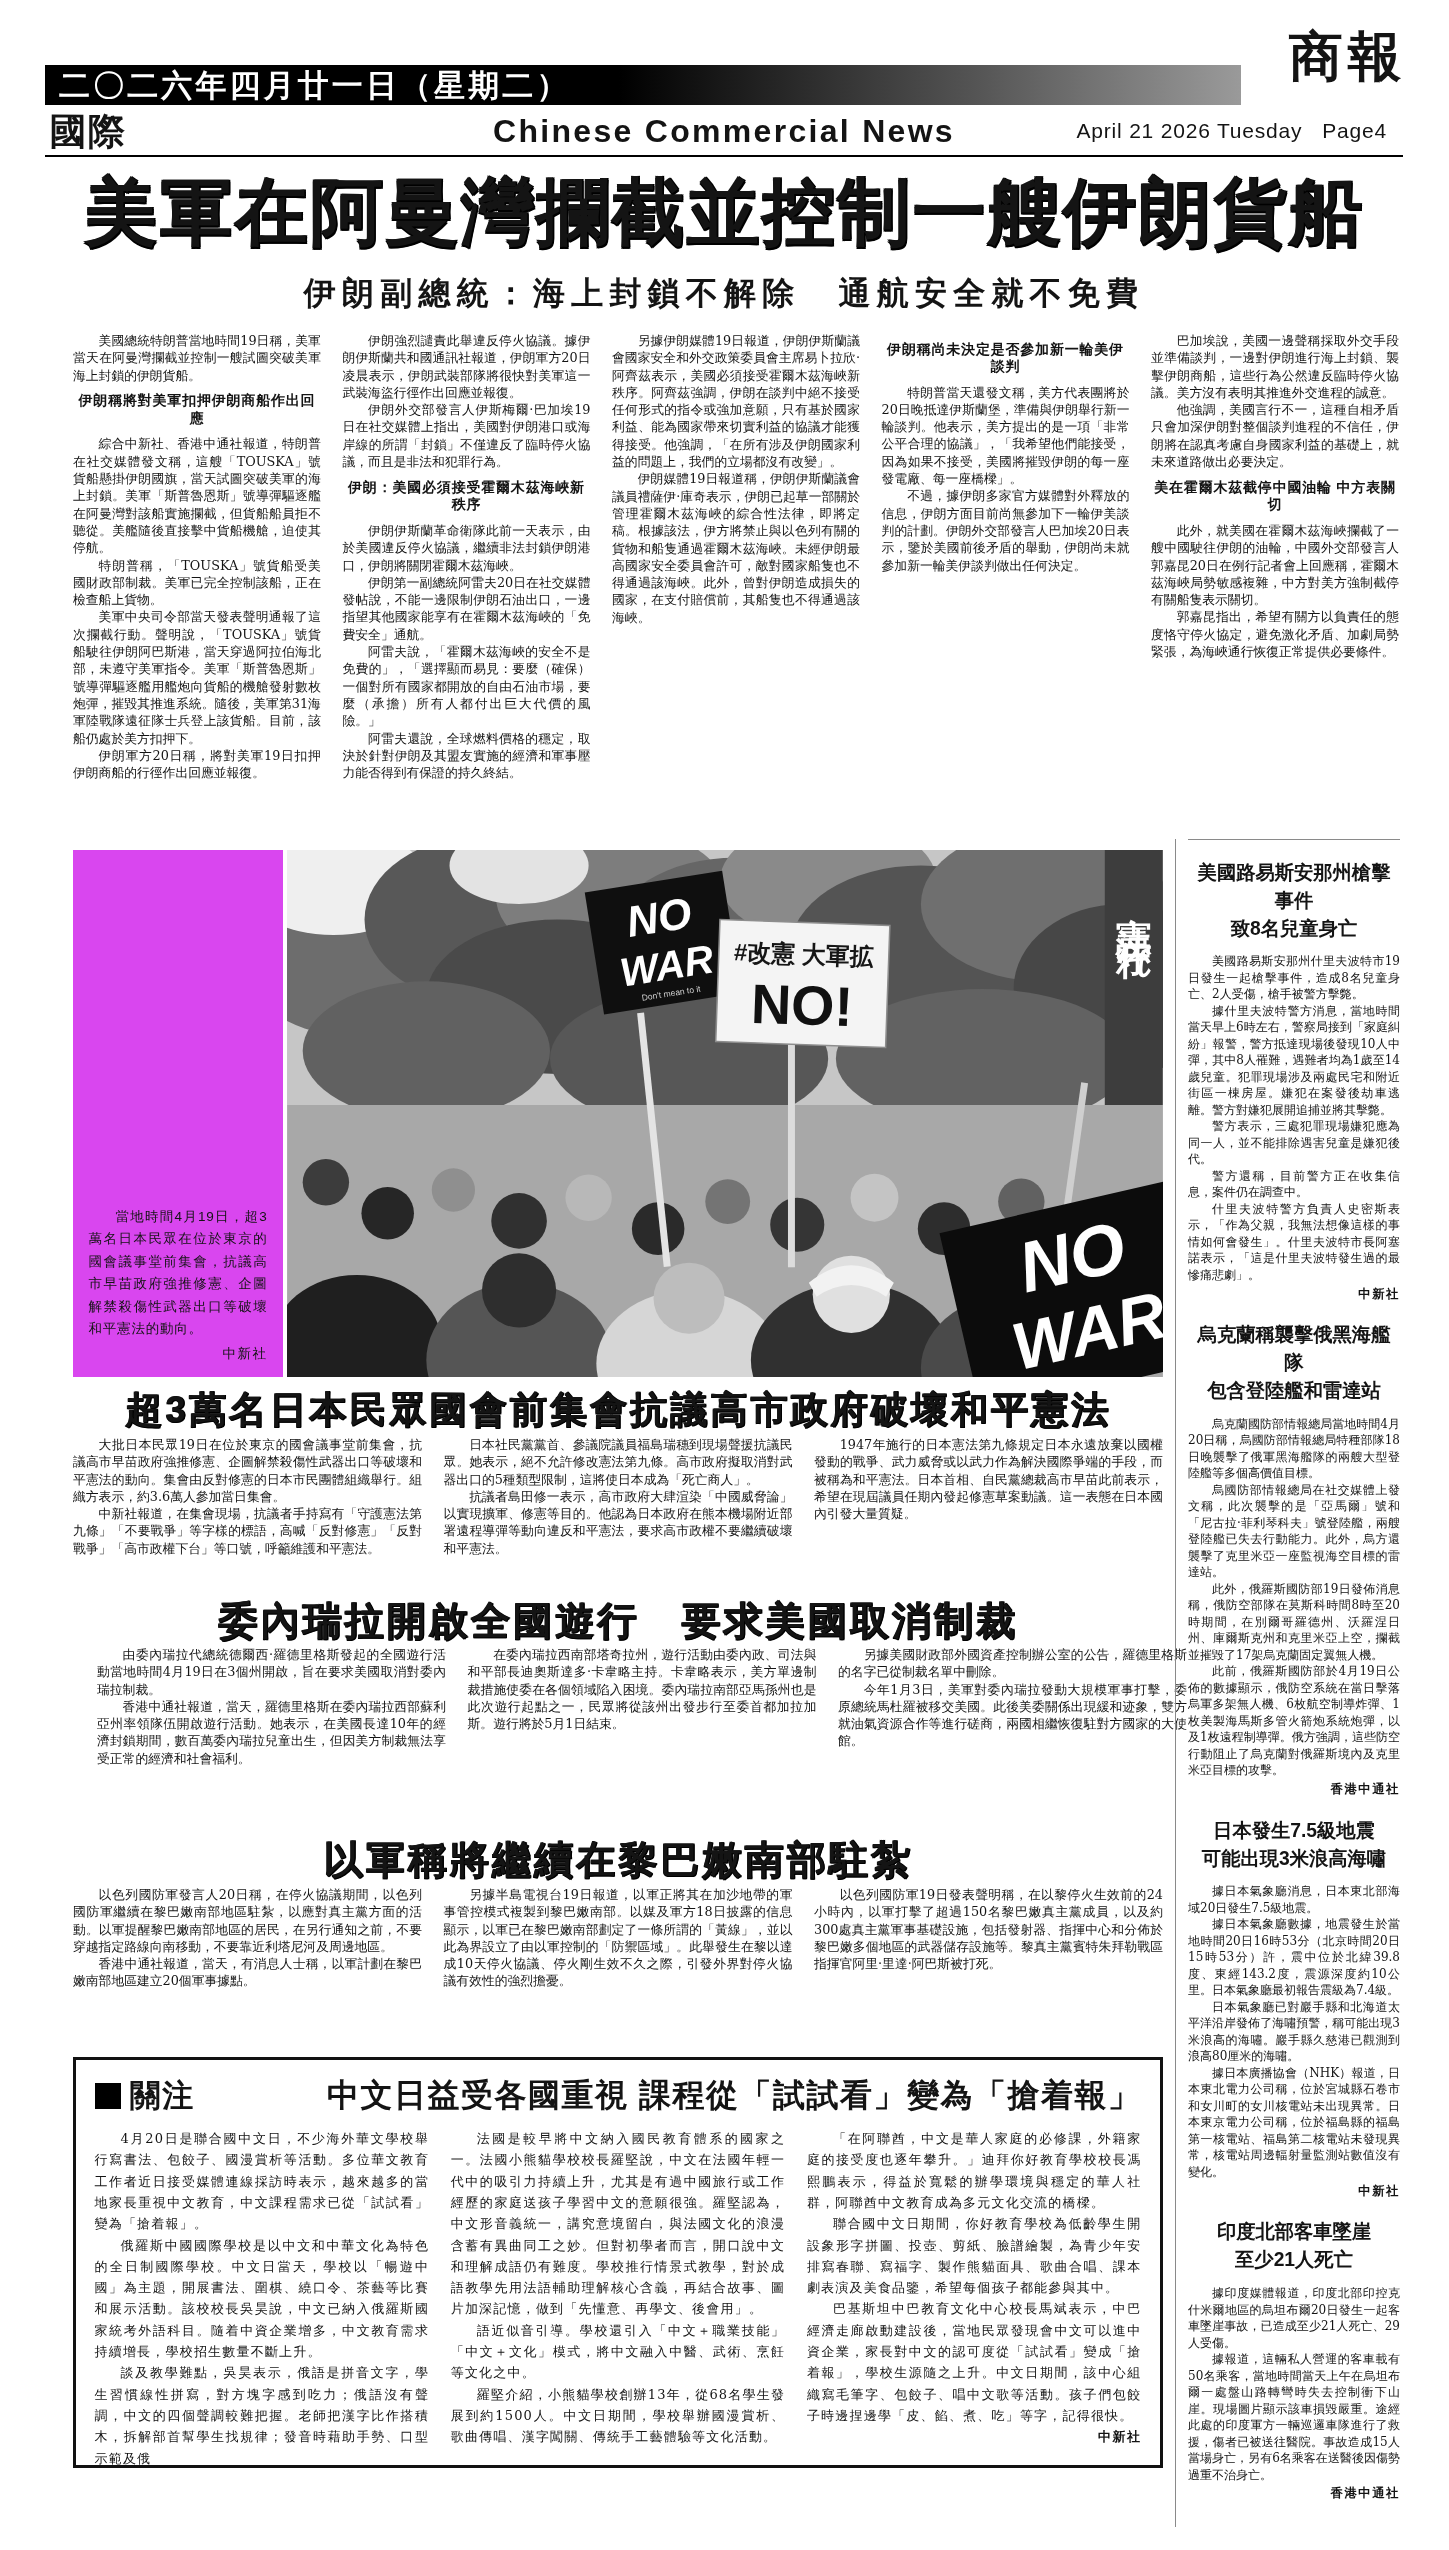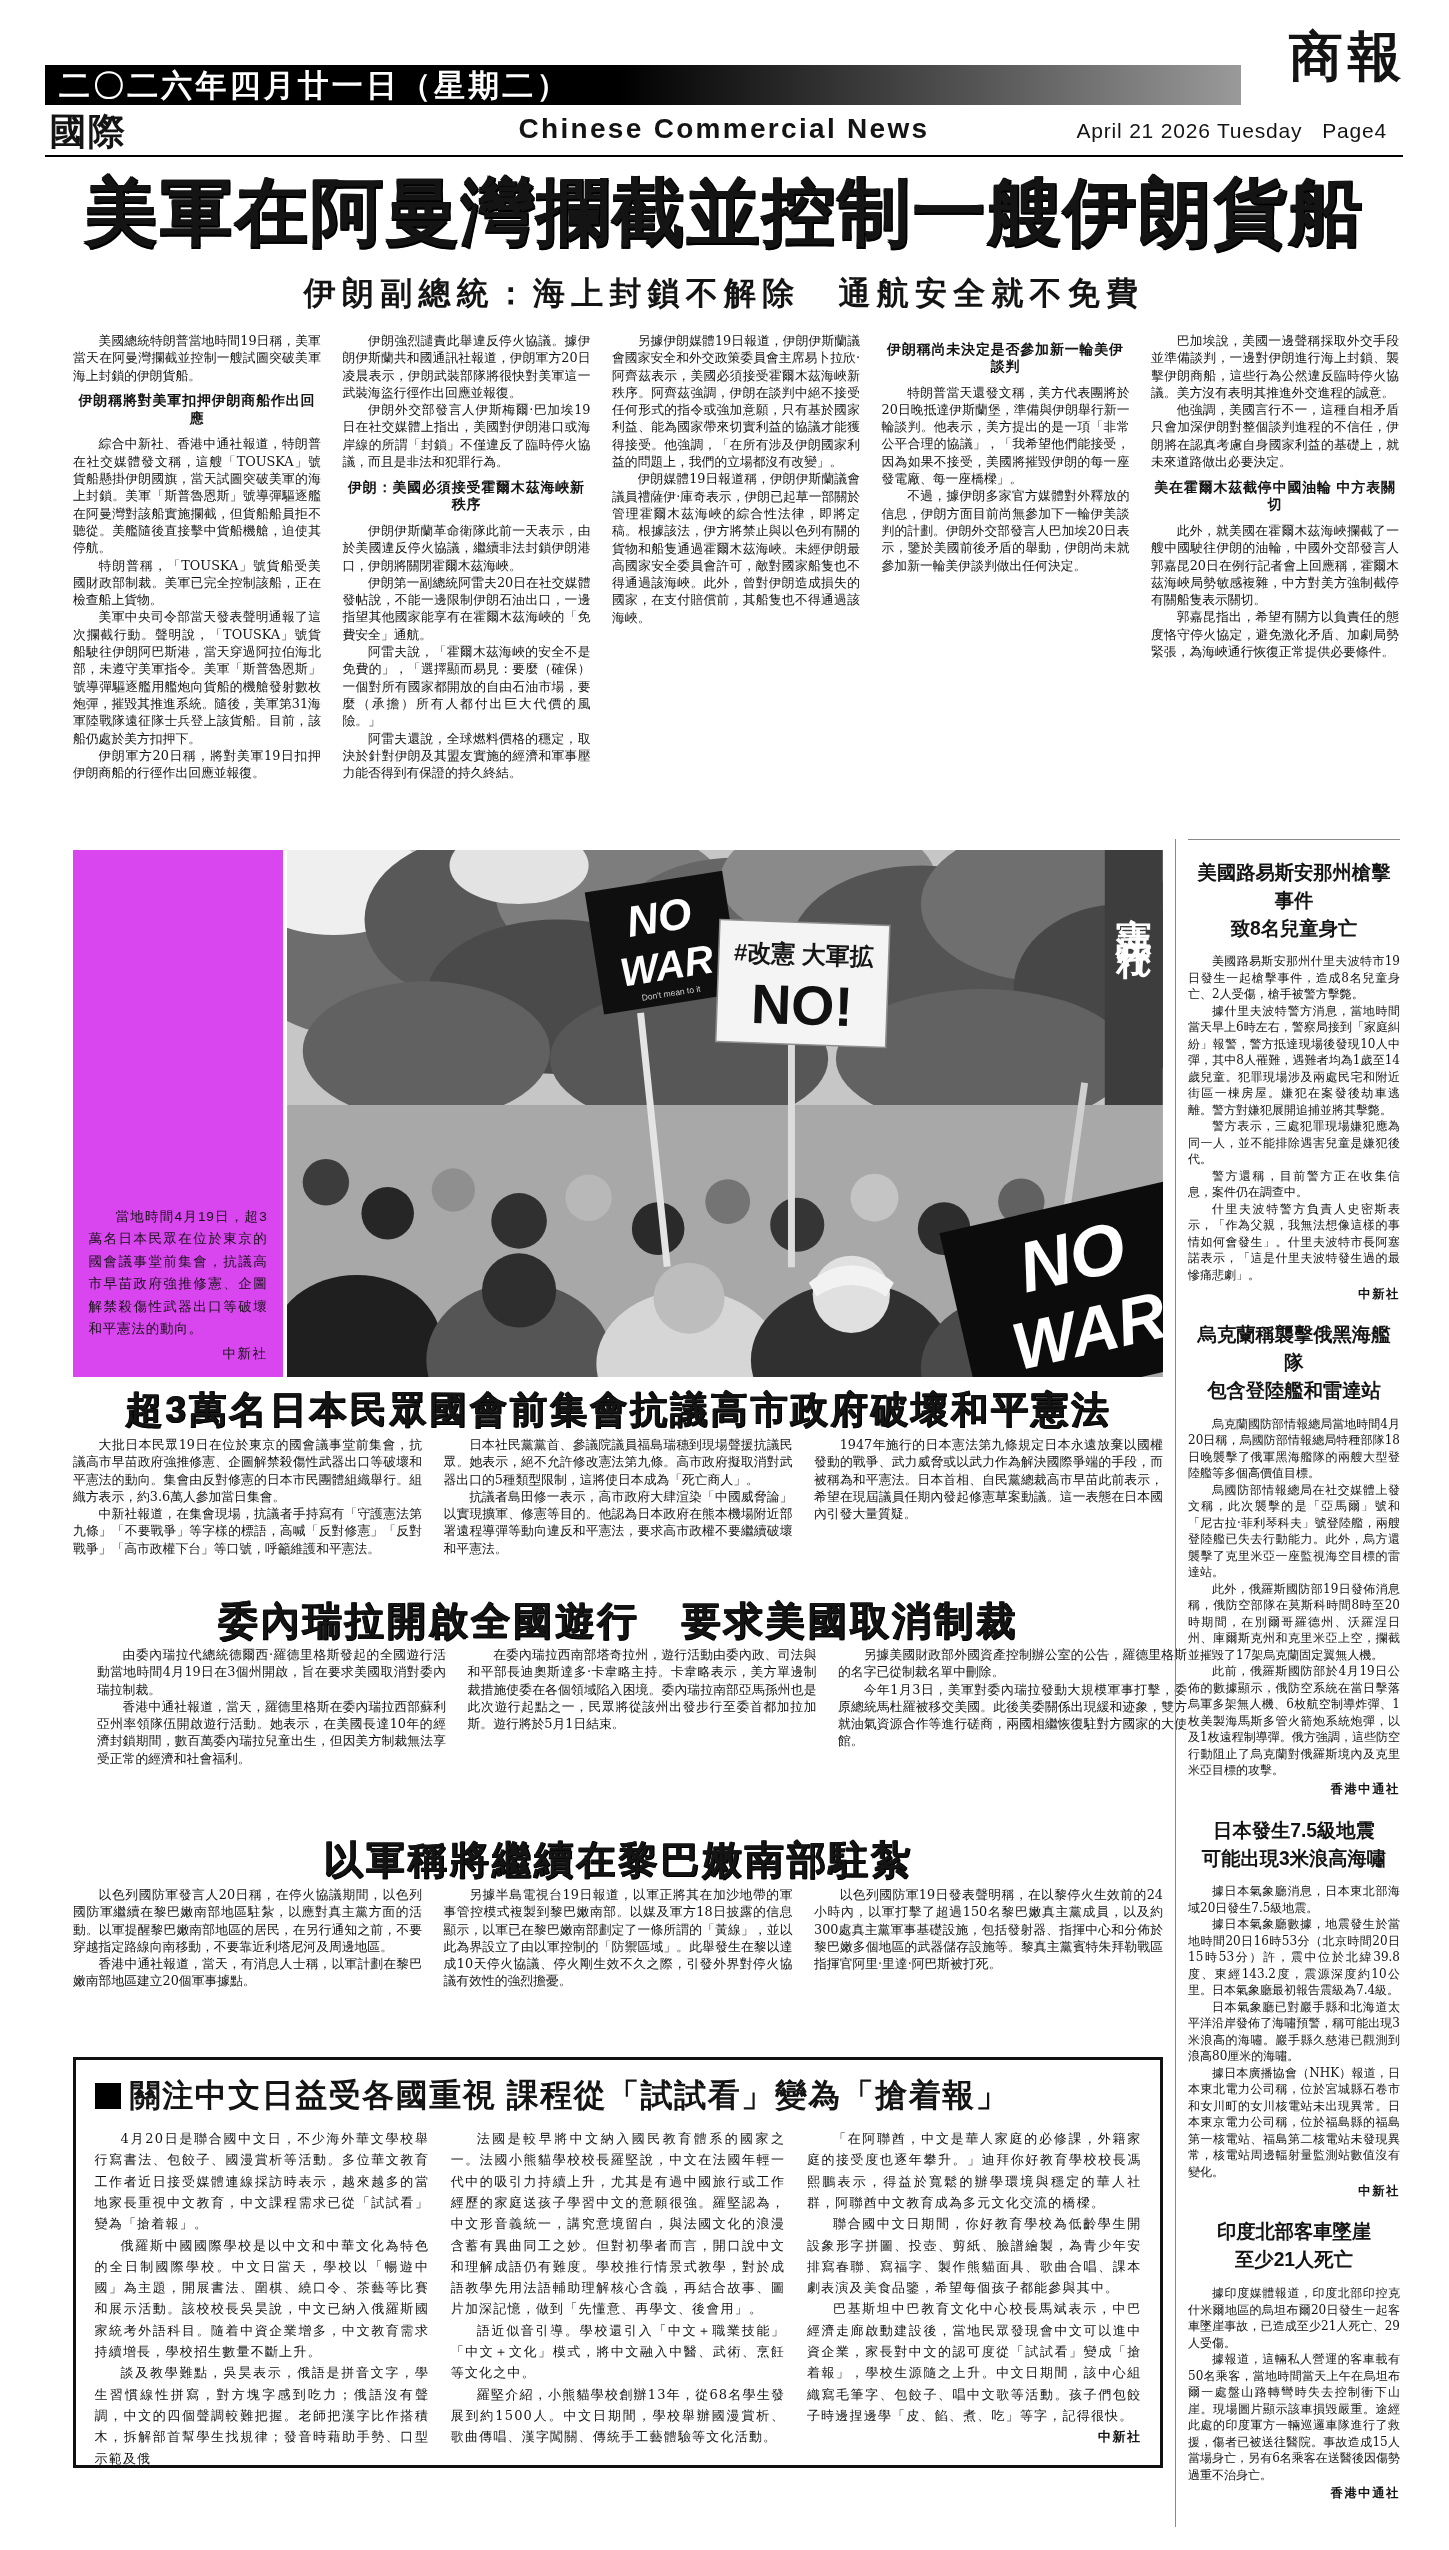--- a/index.html
+++ b/index.html
@@ -9,21 +9,21 @@
 
   
   .date-bar{position:absolute;left:45px;top:65px;width:1196px;height:40px;
     background:linear-gradient(90deg,#000 0%,#000 48%,#555 78%,#9a9a9a 100%);
     color:#fff;font-family:"Liberation Sans",sans-serif;font-weight:bold;
     font-size:31px;line-height:41px;padding-left:14px;letter-spacing:3.1px;box-sizing:border-box;}
   .brand{position:absolute;right:43px;top:29px;font-size:54px;font-weight:900;
     font-family:"DejaVu Serif",serif;letter-spacing:4.6px;line-height:1;}
   .mast-row{position:absolute;left:45px;top:107px;width:1358px;height:43px;}
   .mast-section{position:absolute;left:4.6px;top:0;font-size:37px;font-weight:900;letter-spacing:1.5px;}
-  .mast-paper{position:absolute;left:0;right:0;top:6.2px;text-align:center;font-size:28px;
+  .mast-paper{position:absolute;left:0;right:0;top:6.2px;text-align:center;font-size:32px;
     font-weight:bold;letter-spacing:2.3px;}
   .mast-date{position:absolute;right:16px;top:12.4px;font-size:21px;letter-spacing:0.8px;}
   .mast-page{margin-left:20px;}
   .rule-top{position:absolute;left:45px;top:155px;width:1358px;height:2.3px;background:#000;}
 
   
   .headline-main{position:absolute;left:45px;top:164px;width:1358px;text-align:center;
     font-size:73px;font-weight:900;letter-spacing:2.3px;white-space:nowrap;
     text-shadow:1.5px 0 0 #000,0 1.5px 0 #000,1.5px 1.5px 0 #000,0.8px 0.8px 0 #000;}
   .deck{position:absolute;left:45px;top:272px;width:1358px;text-align:center;
@@ -58,21 +58,21 @@
   .venez-cols{position:absolute;left:73px;top:1646px;width:1090px;height:175px;margin-left:24px;}
   .leb-head{top:1833px;}
   .leb-cols{position:absolute;left:73px;top:1886px;width:1090px;height:161px;}
 
   
   .focus-box{position:absolute;left:73px;top:2057px;width:1090px;height:411px;
     border:3.1px solid #111;box-sizing:border-box;padding:12.4px 18.5px 10.8px;}
   .focus-header{display:flex;align-items:center;height:48px;margin-bottom:7.7px;}
   .focus-square{width:26px;height:26px;background:#000;margin-right:9.3px;flex:none;}
   .focus-label{font-size:31px;font-weight:900;letter-spacing:1.5px;flex:none;}
-  .focus-headline{flex:1;text-align:left;font-size:32px;font-weight:900;letter-spacing:1.5px;}
+  .focus-headline{flex:1;text-align:right;font-size:32px;font-weight:900;letter-spacing:1.5px;}
   .focus-cols{height:309px;}
   .focus-cols .col{font-size:13px;line-height:21.3px;letter-spacing:1.2px;}
   .focus-credit{display:block;text-align:right;font-family:"Liberation Sans",sans-serif;
     font-weight:bold;font-size:13px;letter-spacing:1.5px;}
 
   
   .sidebar-vrule{position:absolute;left:1175px;top:839px;width:0.8px;height:1688px;background:#8a8a8a;}
   .sidebar{position:absolute;left:1188px;top:839px;width:212px;height:1692px;
     border-top:0.8px solid #8a8a8a;}
   .sb-article h3{font-family:"Liberation Sans",sans-serif;font-weight:900;font-size:19.3px;

